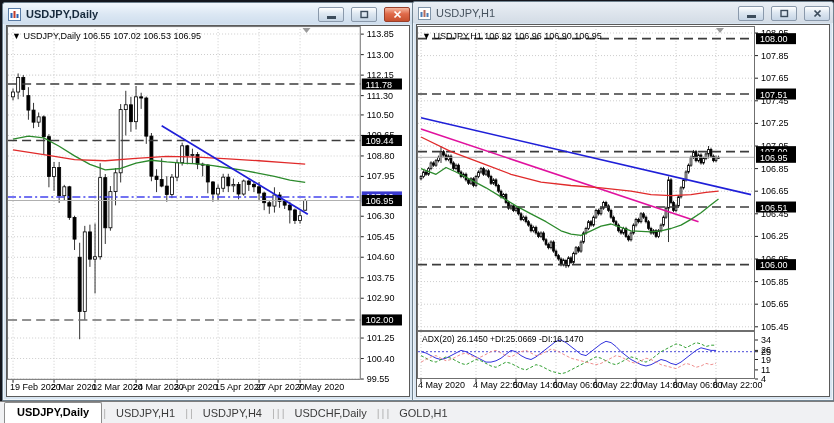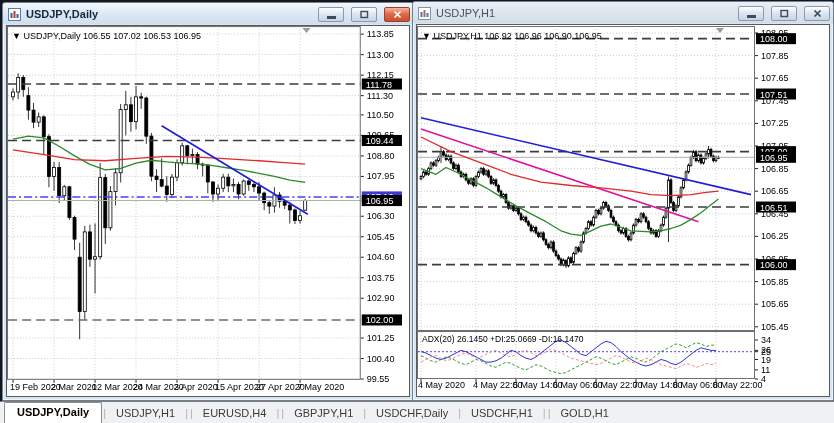--- a/index.html
+++ b/index.html
@@ -676,26 +676,24 @@
   </div>
 </div>
 
 <div id="tabbar">
   <span style="display:flex;align-items:flex-end;">
       <div class="tab active">USDJPY,Daily</div>
       <span class="tabsep">|</span>
       <div class="tab">USDJPY,H1</div>
       <span class="tabsep">|</span>
       <span class="tabsep">|</span>
-      <div class="tab">EURUSD,H4</div>
-      <span class="tabsep">|</span>
-      <span class="tabsep">|</span>
-      <div class="tab">GBPJPY,H1</div>
+      <div class="tab">USDJPY,H4</div>
+      <span class="tabsep">|</span>
+      <span class="tabsep">|</span>
       <span class="tabsep">|</span>
       <div class="tab">USDCHF,Daily</div>
       <span class="tabsep">|</span>
-      <div class="tab">USDCHF,H1</div>
       <span class="tabsep">|</span>
       <span class="tabsep">|</span>
       <div class="tab">GOLD,H1</div>
     </span>
 
 </div>
 
 </body></html>

